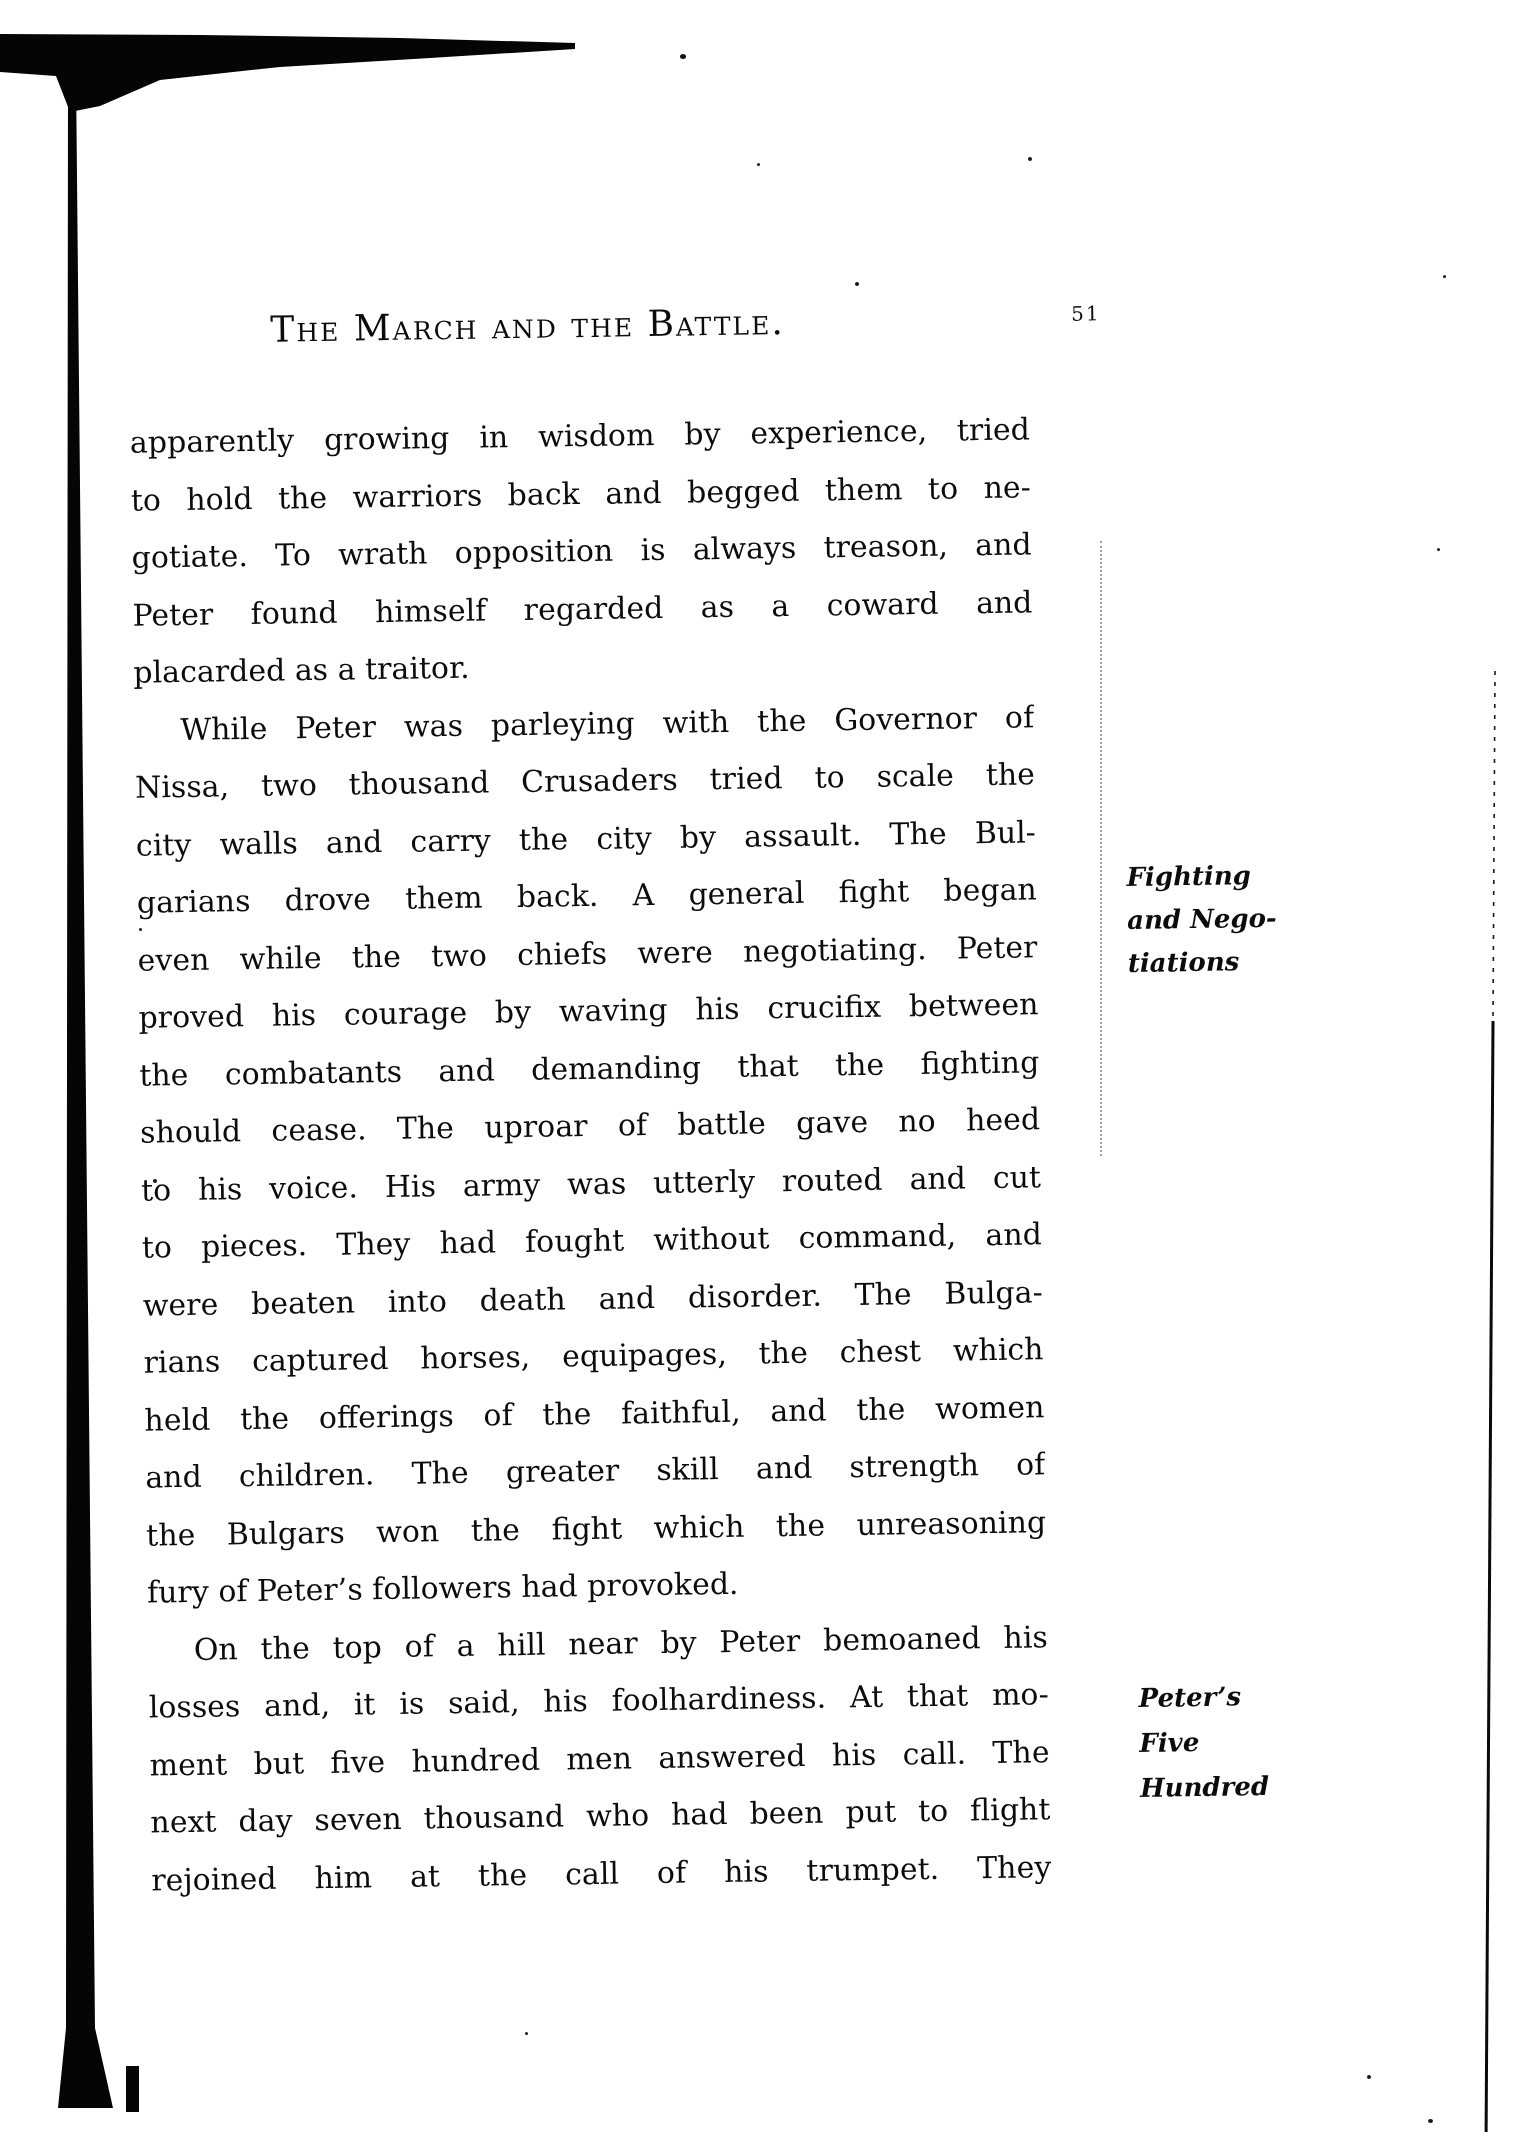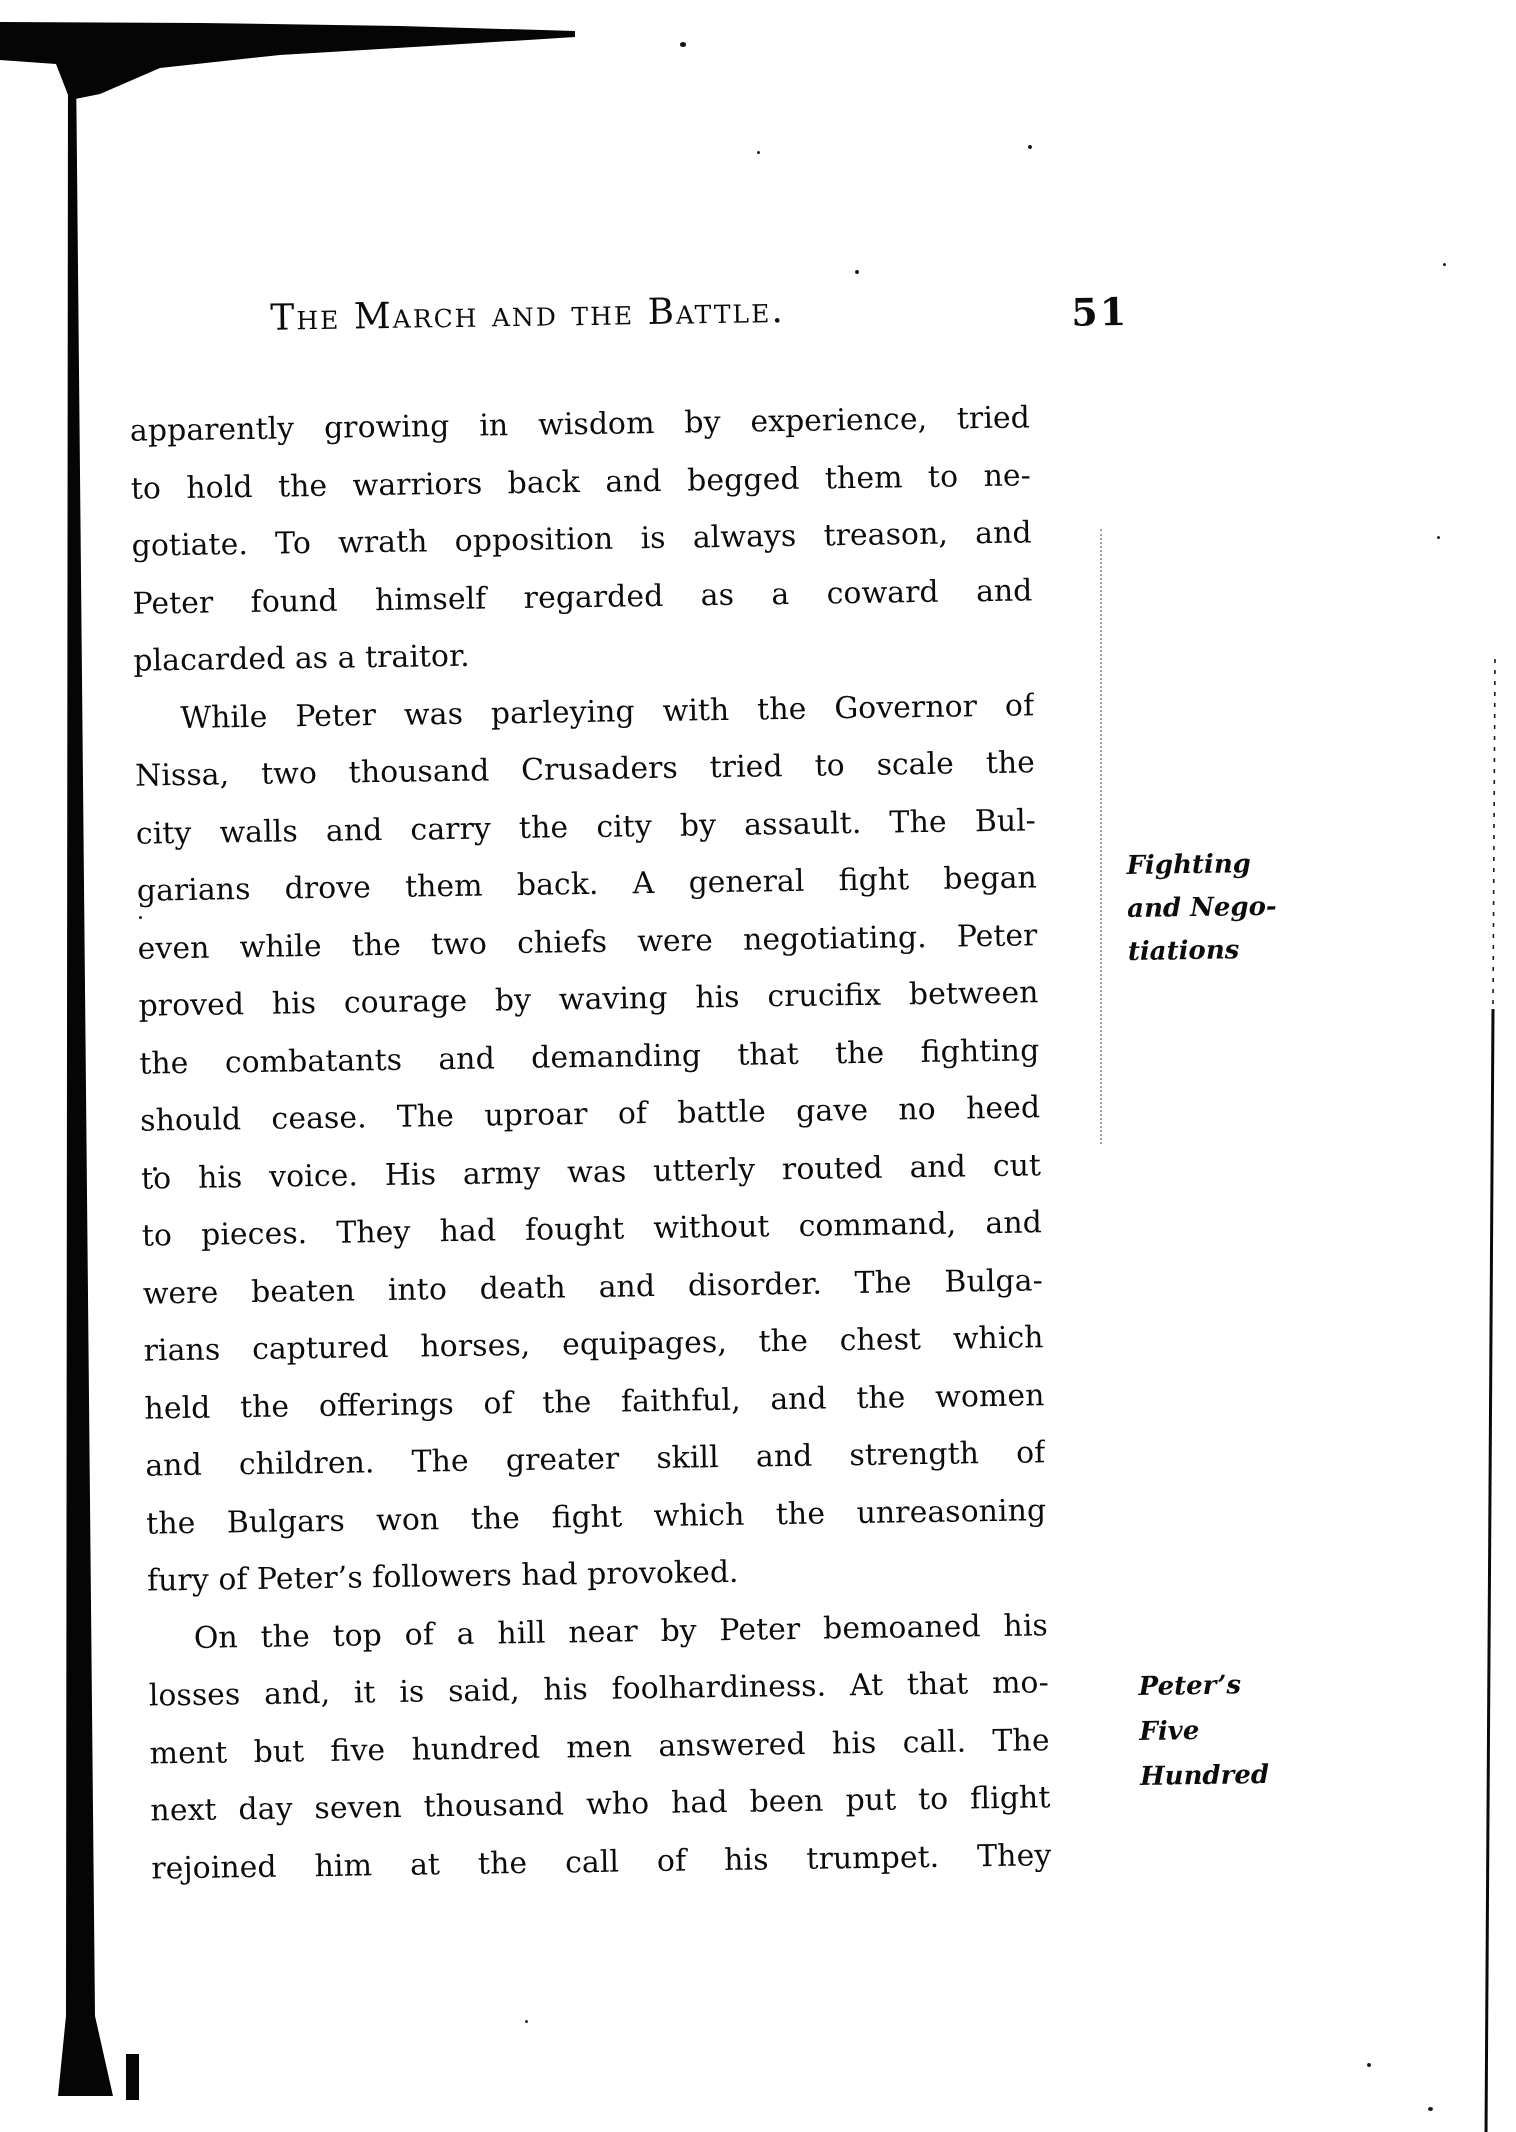--- a/index.html
+++ b/index.html
@@ -1,27 +1,27 @@
 <!DOCTYPE html>
 <html><head>
 <meta charset="utf-8">
 <style>
   html,body{margin:0;padding:0;}
   body{
     width:1516px;height:2132px;background:#ffffff;overflow:hidden;position:relative;
     font-family:"DejaVu Serif", serif;color:#0c0c0c;
   }
-  #page{position:absolute;left:0;top:4px;width:1516px;height:1520px;}
+  #page{position:absolute;left:0;top:16px;width:1516px;height:1520px;}
   #artifacts{position:absolute;left:0;top:0;width:1516px;height:2132px;pointer-events:none;}
   #rot{position:absolute;left:0;top:0;width:1516px;height:2132px;transform:rotate(-0.85deg);transform-origin:590px 1100px;}
   .hdr-title{
     position:absolute;left:282px;top:288px;
     font-variant:small-caps;font-size:36px;letter-spacing:2px;white-space:nowrap;
   }
-  .hdr-num{position:absolute;left:1083px;top:293px;font-size:38px;font-weight:bold;letter-spacing:2px;}
+  .hdr-num{position:absolute;left:1083px;top:293px;font-size:20px;font-weight:normal;letter-spacing:2px;}
   #bodytext{position:absolute;left:140px;top:391px;width:900px;}
   .line{
     height:57.5px;line-height:57.5px;font-size:30px;
     text-align:justify;text-align-last:justify;overflow:hidden;white-space:normal;
   }
   .line.pend{text-align-last:left;}
   .line.indent{text-indent:46px;}
   .note{position:absolute;left:1130px;width:220px;font-style:italic;font-weight:bold;font-size:26px;}
   #note1{top:848px;}
   #note1 .nline{height:43px;line-height:43px;}

